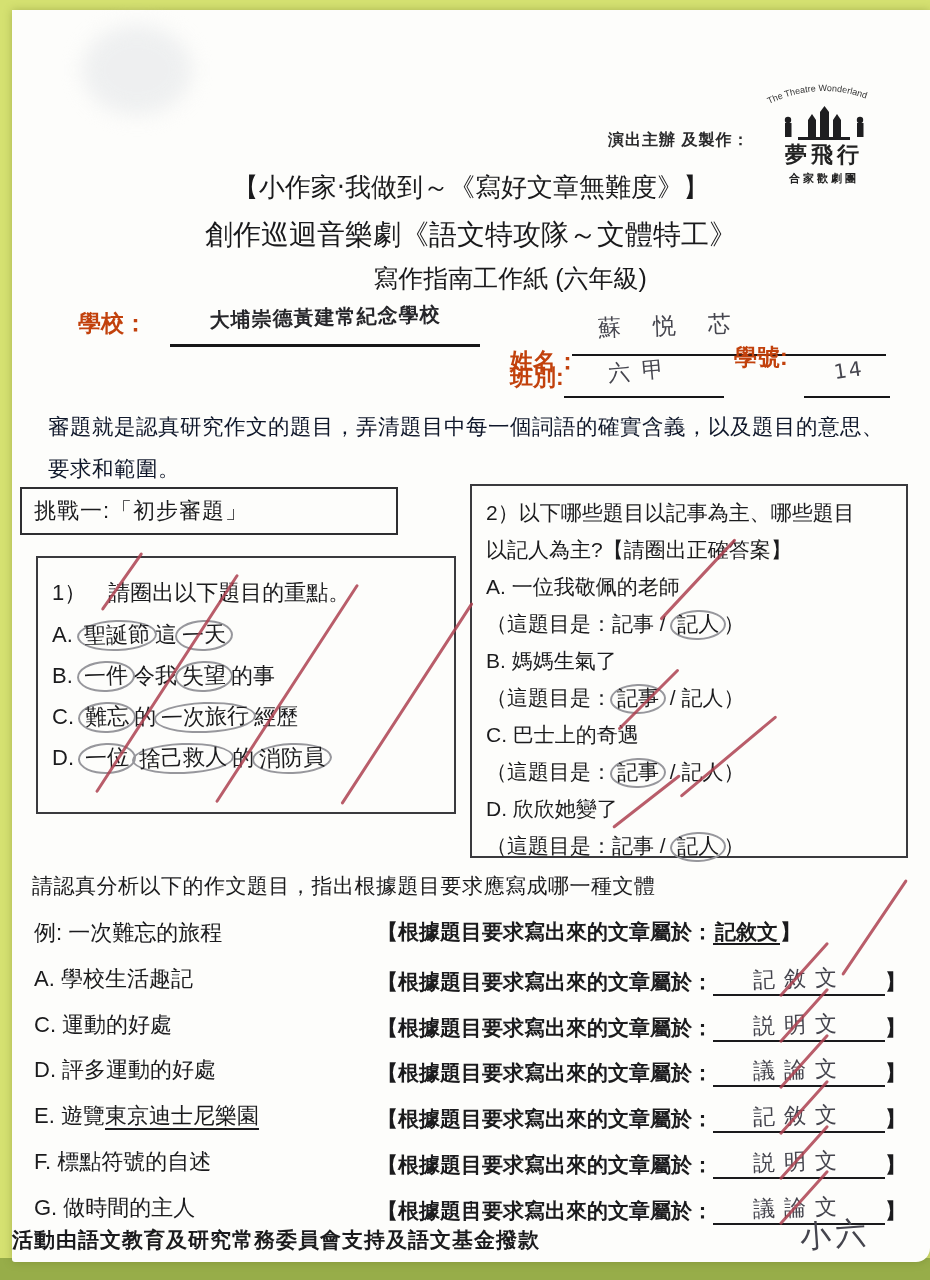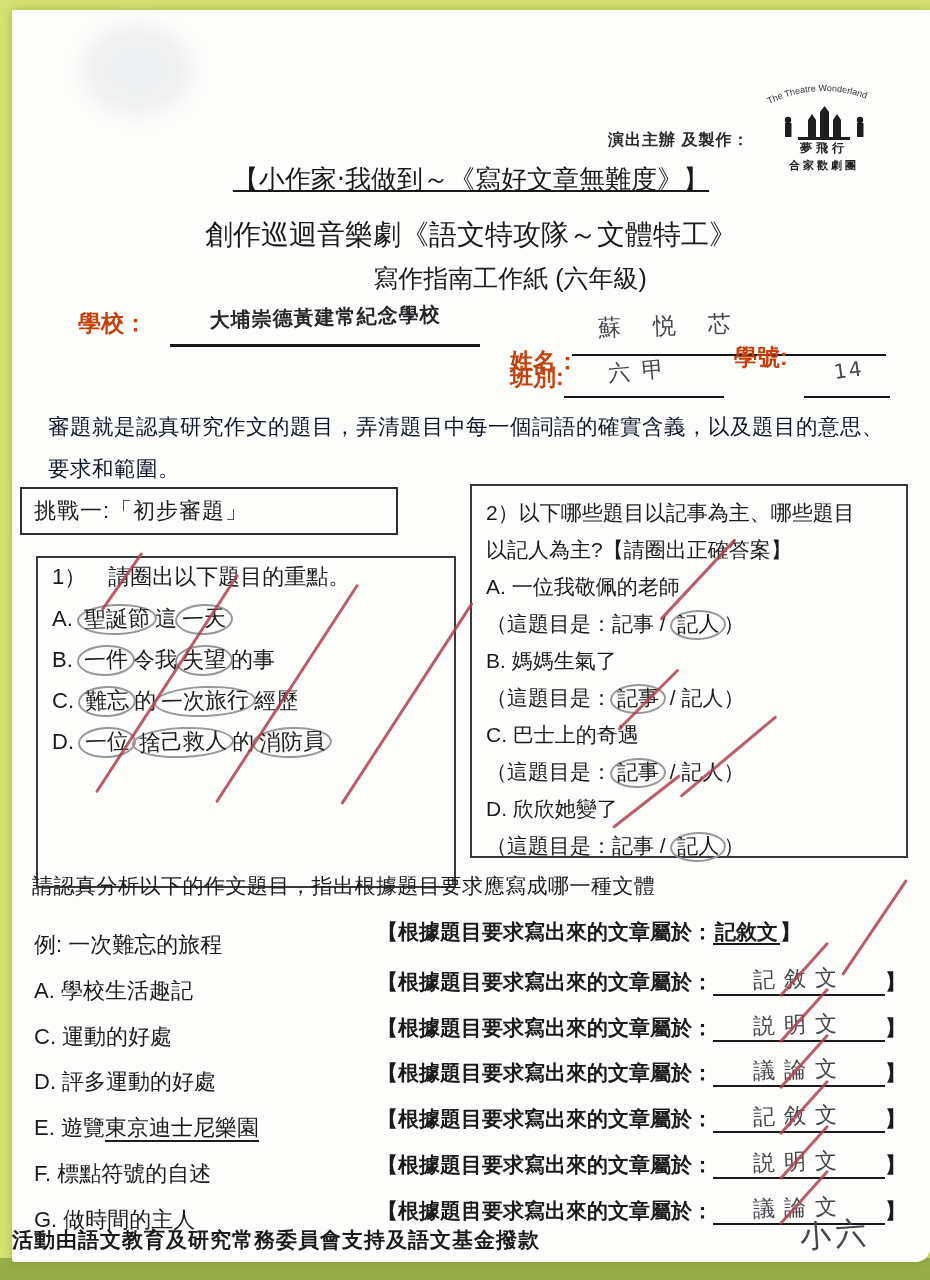--- a/index.html
+++ b/index.html
@@ -9,56 +9,56 @@
   .backdrop-bottom{position:absolute;left:0;right:0;bottom:0;height:22px;background:#97ad49;}
   .paper{position:absolute;left:12px;top:10px;right:0;bottom:18px;background:#fdfdfb;
          box-shadow:0 0 8px rgba(90,100,30,.35);border-radius:0 0 14px 3px;}
   .smudge{position:absolute;left:70px;top:15px;width:110px;height:90px;background:#e8eaec;
           border-radius:50%;filter:blur(10px);opacity:.7;}
   .abs{position:absolute;}
   .organizer{left:596px;top:120px;font-size:16px;font-weight:700;letter-spacing:1px;color:#2a2a2c;}
   
   .logo{left:746px;top:66px;width:132px;text-align:center;color:#222;}
   .logo svg{display:block;margin:0 auto;}
-  .logo-name{font-size:12px;font-weight:800;letter-spacing:4px;margin-top:-2px;}
+  .logo-name{font-size:22px;font-weight:800;letter-spacing:4px;margin-top:-2px;}
   .logo-sub{font-size:11px;font-weight:700;letter-spacing:3px;margin-top:1px;}
   
   .title{left:0;width:100%;text-align:center;font-weight:500;color:#1a1a1c;}
-  .t1{top:152px;font-size:26px;text-decoration:underline;}
+  .t1{top:160px;font-size:26px;}
   .t2{top:206px;font-size:28px;text-align:center;}
   .t3{top:252px;font-size:25px;padding-left:39px;}
   
   .flabel{font-size:23px;font-weight:700;color:#c2410c;}
   .uline{border-bottom:3px solid #161618;height:0;}
   .uline2{border-bottom:2.5px solid #161618;height:0;}
   .hand{font-family:"DejaVu Sans","Liberation Sans",sans-serif;color:#45454e;}
   .school-stamp{left:158px;top:294px;width:310px;text-align:center;font-size:20px;font-weight:800;
                 color:#26262a;transform:rotate(-1.5deg);letter-spacing:1px;}
   .name-val{left:586px;top:300px;font-size:23px;letter-spacing:32px;transform:rotate(-2deg);}
   .class-val{left:596px;top:346px;font-size:22px;letter-spacing:12px;transform:rotate(-5deg);}
   .num-val{left:822px;top:348px;font-size:20px;transform:rotate(-8deg);letter-spacing:2px;}
   
   .intro{left:36px;font-size:21.5px;letter-spacing:.5px;color:#0f172a;}
   
   .challenge{left:8px;top:477px;width:362px;height:44px;border:2px solid #2e2e31;
              font-size:22px;line-height:44px;padding-left:12px;letter-spacing:1px;}
   
   .qbox{border:2px solid #3a3a3e;background:transparent;}
-  .box1{left:24px;top:546px;width:420px;height:332px;padding:4px 14px;box-sizing:border-box;}
+  .box1{left:24px;top:546px;width:420px;height:258px;padding:20px 14px;box-sizing:border-box;}
   .box1 .prompt{font-size:22px;margin-bottom:6px;}
   .box1 .q-item{font-size:22px;line-height:41px;white-space:nowrap;}
   .box2{left:458px;top:474px;width:438px;height:374px;padding:8px 14px;box-sizing:border-box;
         font-size:21px;line-height:37px;}
   .pcircle{display:inline-block;border:2px solid #97979c;border-radius:50%;
            padding:0 5px 2px 5px;margin:0 -2px;transform:rotate(-2deg);line-height:1.15;}
   
   .essay-intro{left:20px;top:862px;font-size:21px;letter-spacing:.5px;}
   .rows{left:20px;top:900px;width:892px;}
   .essay-row{position:relative;height:45.8px;}
-  .erow-label{position:absolute;left:2px;top:8px;font-size:22px;white-space:nowrap;margin-top:12px;}
+  .erow-label{position:absolute;left:2px;top:8px;font-size:22px;white-space:nowrap;}
   .lbl-underline{border-bottom:2px solid #1c1c1f;}
   .bracket{position:absolute;left:345px;top:8px;font-size:21px;font-weight:600;white-space:nowrap;}
   .printed-answer{font-weight:600;border-bottom:2px solid #1a1a1c;padding:0 2px;}
   .answer-line{display:inline-block;width:172px;border-bottom:2.5px solid #1a1a1c;
                text-align:center;vertical-align:bottom;}
   .hand-ans{font-size:22px;letter-spacing:9px;font-weight:400;display:inline-block;transform:rotate(-2deg);}
   
   .pagenum{left:0;width:100%;top:1188px;text-align:center;font-size:17px;}
   .credit{left:0;width:100%;top:1216px;text-align:left;font-size:21px;font-weight:700;letter-spacing:1px;}
   .note{left:788px;top:1204px;font-size:31px;font-weight:500;transform:rotate(-4deg);letter-spacing:4px;}

